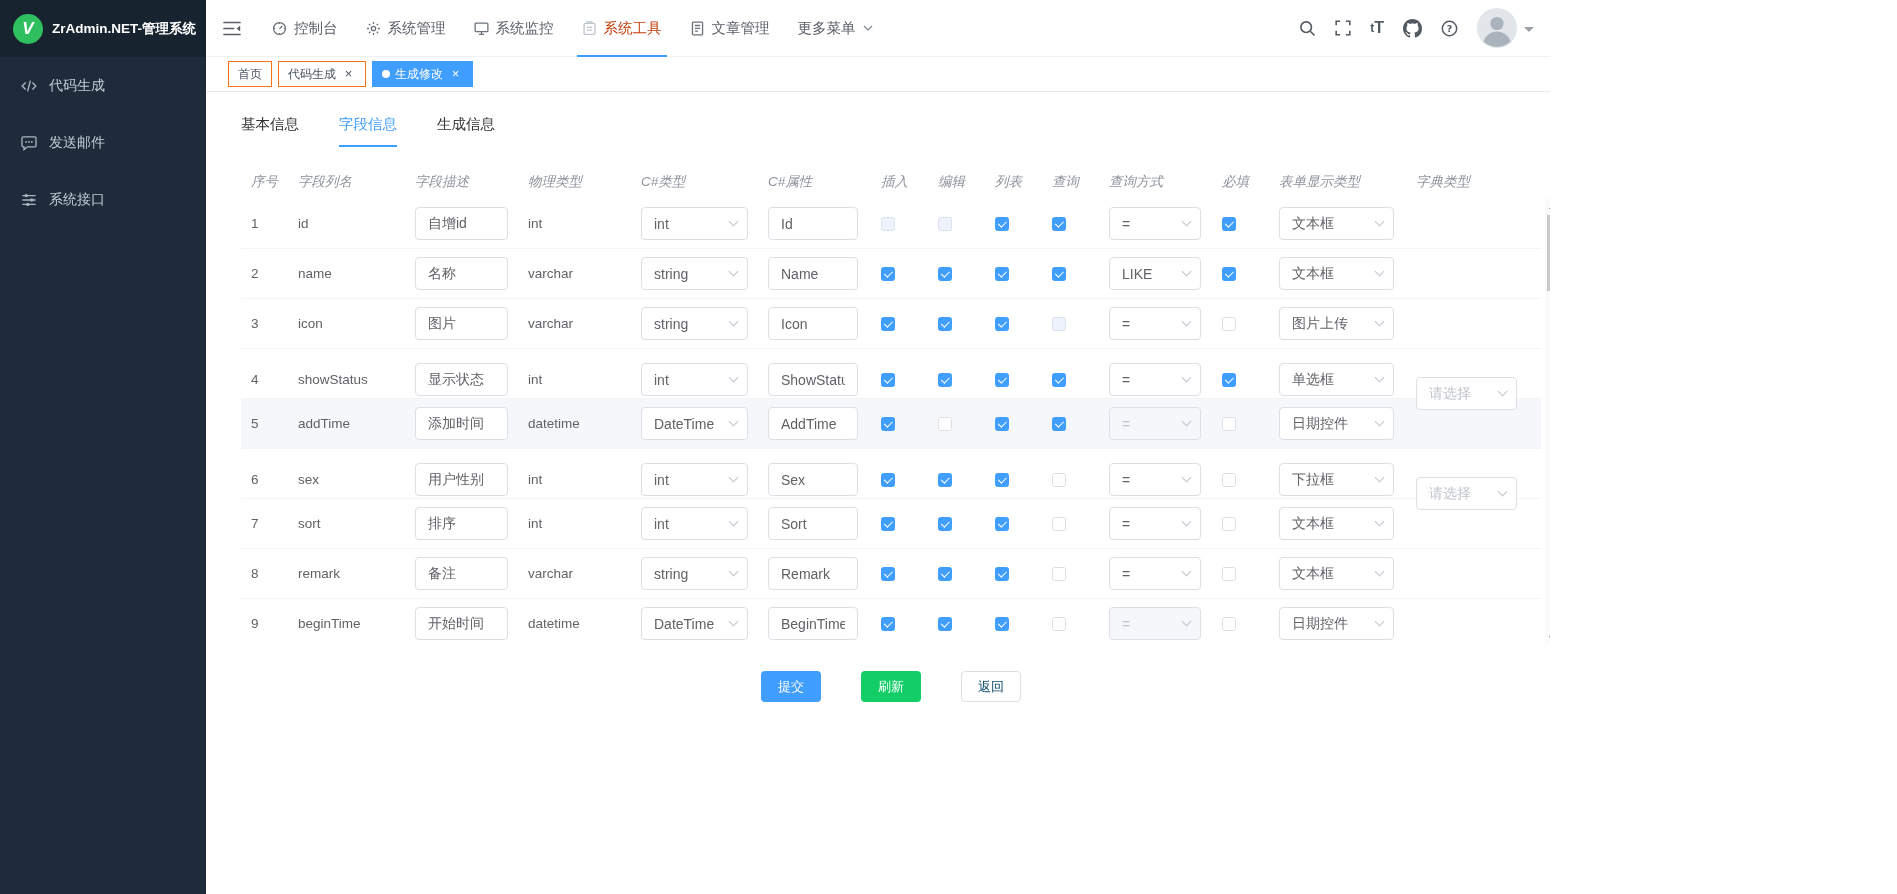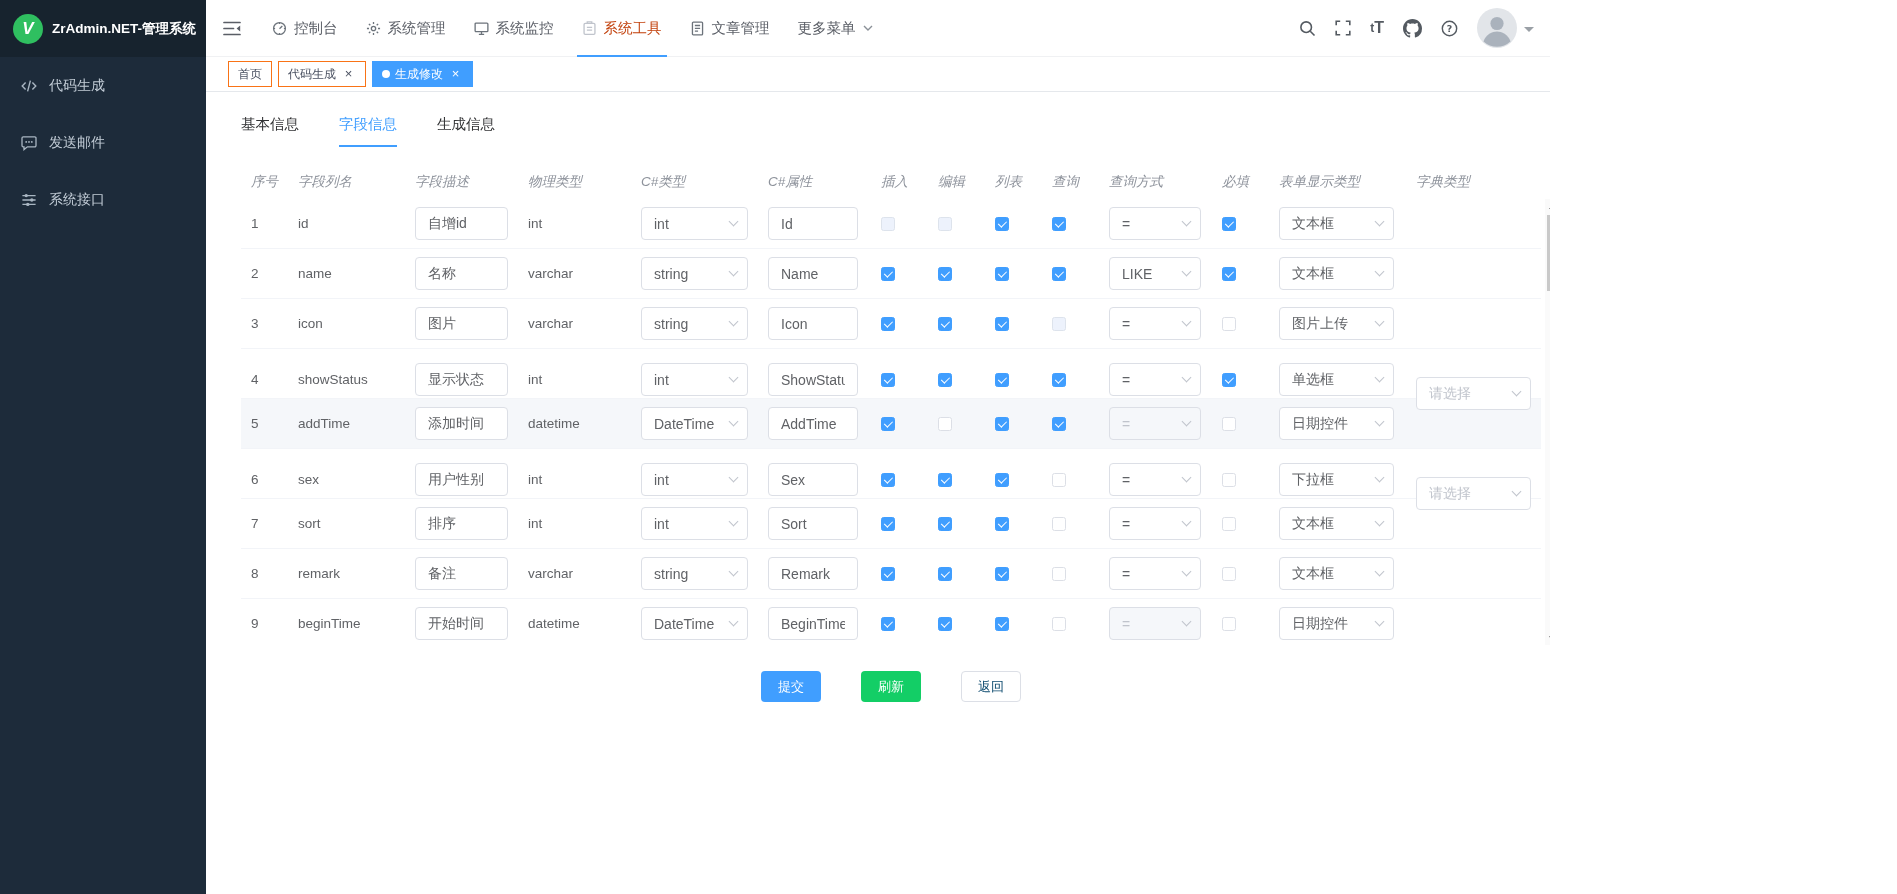--- a/index.html
+++ b/index.html
@@ -58,21 +58,21 @@
   .w-desc{width:93px;}
   .w-cprop{width:90px;}
   .el-select{height:33px;border:1px solid #dcdfe6;border-radius:4px;background:#fff;display:flex;align-items:center;position:relative;padding:0 26px 0 12px;font-size:14px;color:#606266;cursor:pointer;}
   .sel-text{white-space:nowrap;overflow:hidden;}
   .chev{position:absolute;right:10px;top:50%;width:7px;height:7px;margin-top:-5.5px;border-right:1.5px solid #c0c4cc;border-bottom:1.5px solid #c0c4cc;transform:rotate(45deg);}
   .el-select.disabled{background:#f5f7fa;color:#c0c4cc;cursor:not-allowed;}
   .el-select.placeholder{color:#c0c4cc;}
   .w-ctype{width:107px;}
   .w-qtype{width:92px;}
   .w-dtype{width:115px;}
-  .w-dict{width:115px;margin-top:28px;}
+  .w-dict{width:101px;margin-top:28px;}
 
   .el-checkbox{width:14px;height:14px;flex:0 0 14px;border:1px solid #dcdfe6;border-radius:2.5px;background:#fff;position:relative;display:inline-block;cursor:pointer;}
   .el-checkbox.checked{background:var(--accent,#409eff);border-color:var(--accent,#409eff);}
   .el-checkbox.checked::after{content:"";position:absolute;left:4px;top:1px;width:3.5px;height:7px;border:solid #fff;border-width:0 1.5px 1.5px 0;transform:rotate(45deg);}
   .el-checkbox.disabled{background:#edf2fc;border-color:#dde3ec;cursor:not-allowed;}
 
   
   .vscroll{position:absolute;left:1304px;top:34px;width:14px;height:446px;background:#fafafa;}
   .sb-btn{position:absolute;left:0;width:14px;height:14px;display:flex;align-items:center;justify-content:center;cursor:pointer;}
   .sb-btn.up{top:0;}

